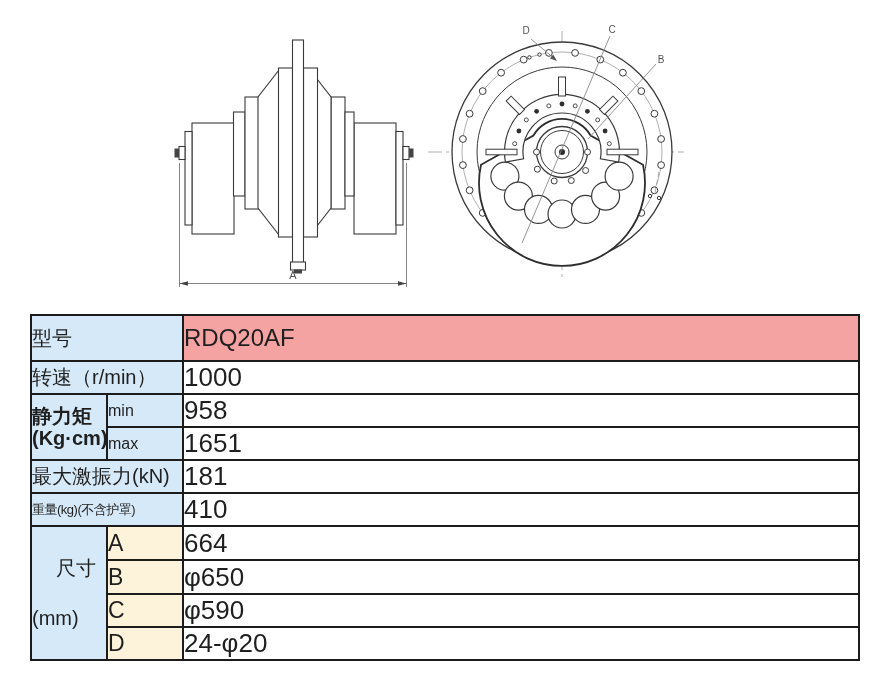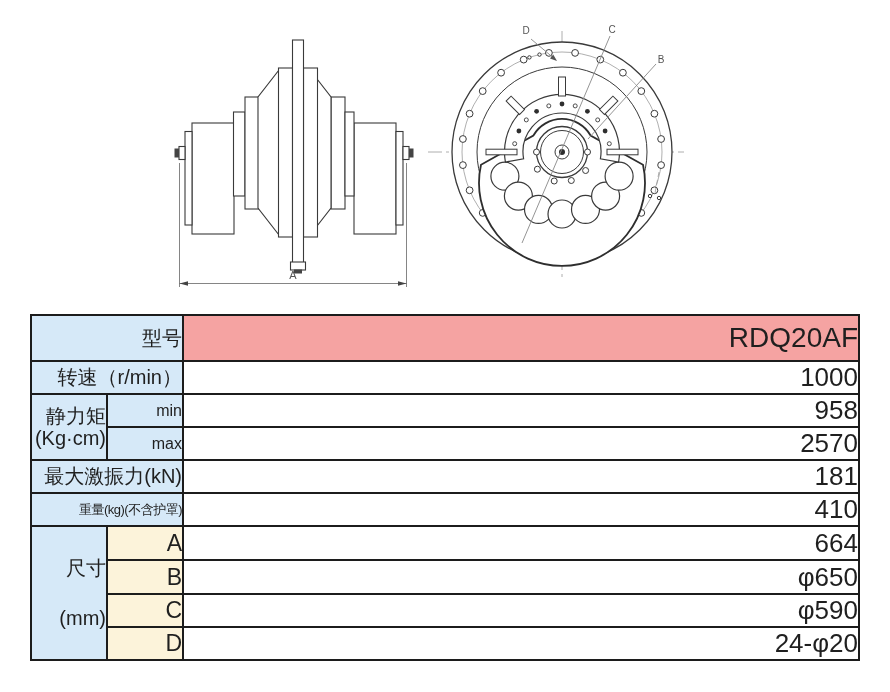--- a/index.html
+++ b/index.html
@@ -4,28 +4,28 @@
 <style>
   :root{
     --label-bg:#d6e9f8; --model-bg:#f5a3a2; --dim-bg:#fcf3da;
     --border:#1c1c1c; --line:#3a3a3a; --centerline:#999999; --page-bg:#ffffff;
   }
   *{margin:0;padding:0;box-sizing:border-box;}
   body{background:#e8e8e8;font-family:"Liberation Sans","DejaVu Sans",sans-serif;}
   .sheet{position:relative;width:890px;height:692px;background:var(--page-bg);overflow:hidden;}
   .drawing-svg{position:absolute;left:0;top:0;}
   .spec-table{position:absolute;left:30px;top:314px;width:830px;border-collapse:collapse;table-layout:fixed;}
-  .spec-table td,.spec-table th{border:2px solid var(--border);padding:0;text-align:right;vertical-align:middle;font-weight:normal;color:#1f1f1f;overflow:hidden;}
+  .spec-table td,.spec-table th{border:2px solid var(--border);padding:0;text-align:left;vertical-align:middle;font-weight:normal;color:#1f1f1f;overflow:hidden;}
   .lbl{background:var(--label-bg);font-size:20px;}
   .lbl-small{background:var(--label-bg);font-size:13px;letter-spacing:-0.5px;}
   .sub{background:var(--label-bg);font-size:16px;}
   .dim-key{background:var(--dim-bg);font-size:23px;}
   .val{font-size:26px;background:#fff;}
-  .model-val{font-size:28px;background:var(--model-bg);}
-  .two-line span{display:block;line-height:22px;}
+  .model-val{font-size:24px;background:var(--model-bg);}
+  .two-line span{display:block;line-height:22px;font-weight:bold;}
   .spread span{display:block;line-height:22px;}
   .spread span:first-child{margin-bottom:28px;padding-left:24px;}
   svg text{font-family:"Liberation Sans","DejaVu Sans",sans-serif;}
 </style>
 </head>
 <body>
 
 <div class="sheet">
 
   <svg class="drawing-svg" width="890" height="310" viewBox="0 0 890 310">
@@ -184,21 +184,21 @@
       <tr style="height:33px;">
         <th class="lbl two-line" rowspan="2" style="width:76px;">
           <span>静力矩</span>
           <span>(Kg·cm)</span>
         </th>
         <th class="sub" style="width:76px;">min</th>
         <td class="val">958</td>
       </tr>
       <tr style="height:33px;">
         <th class="sub">max</th>
-        <td class="val">2570</td>
+        <td class="val">1651</td>
       </tr>
       <tr style="height:33px;padding-left:24px;">
         <th class="lbl" colspan="2">最大激振力(kN)</th>
         <td class="val">181</td>
       </tr>
       <tr style="height:33px;">
         <th class="lbl-small" colspan="2">重量(kg)(不含护罩)</th>
         <td class="val">410</td>
       </tr>
       <tr style="height:34px;">

